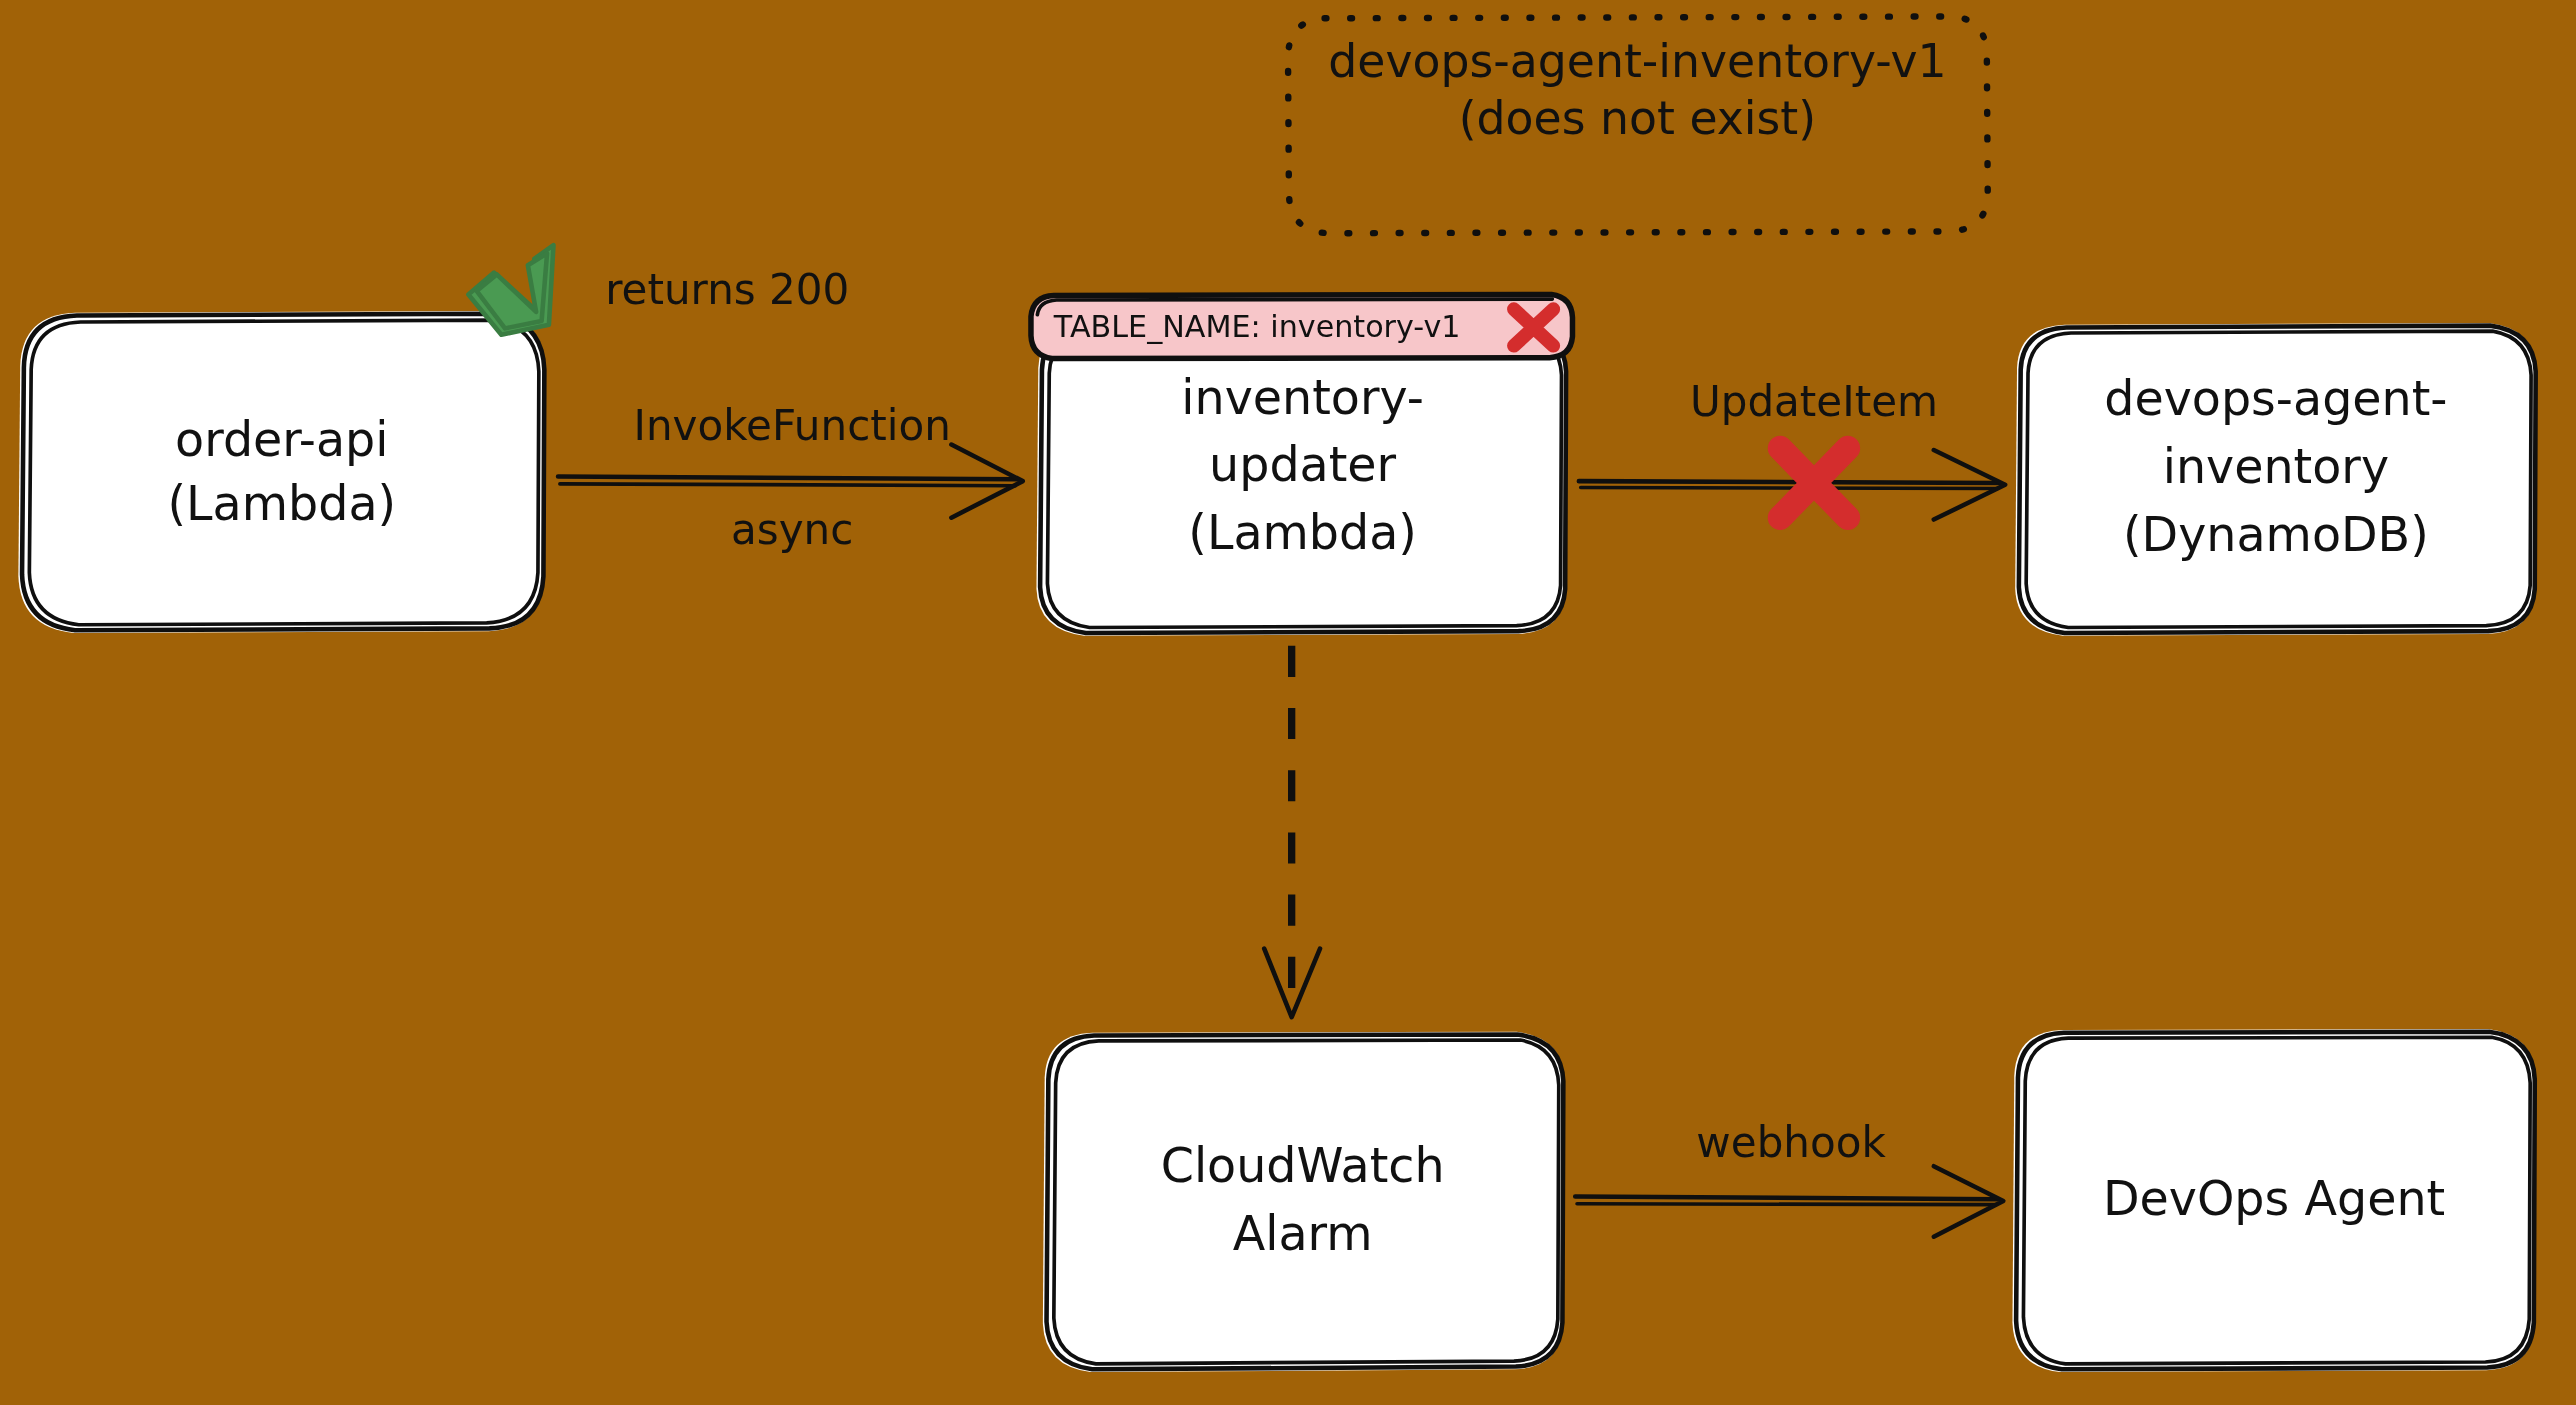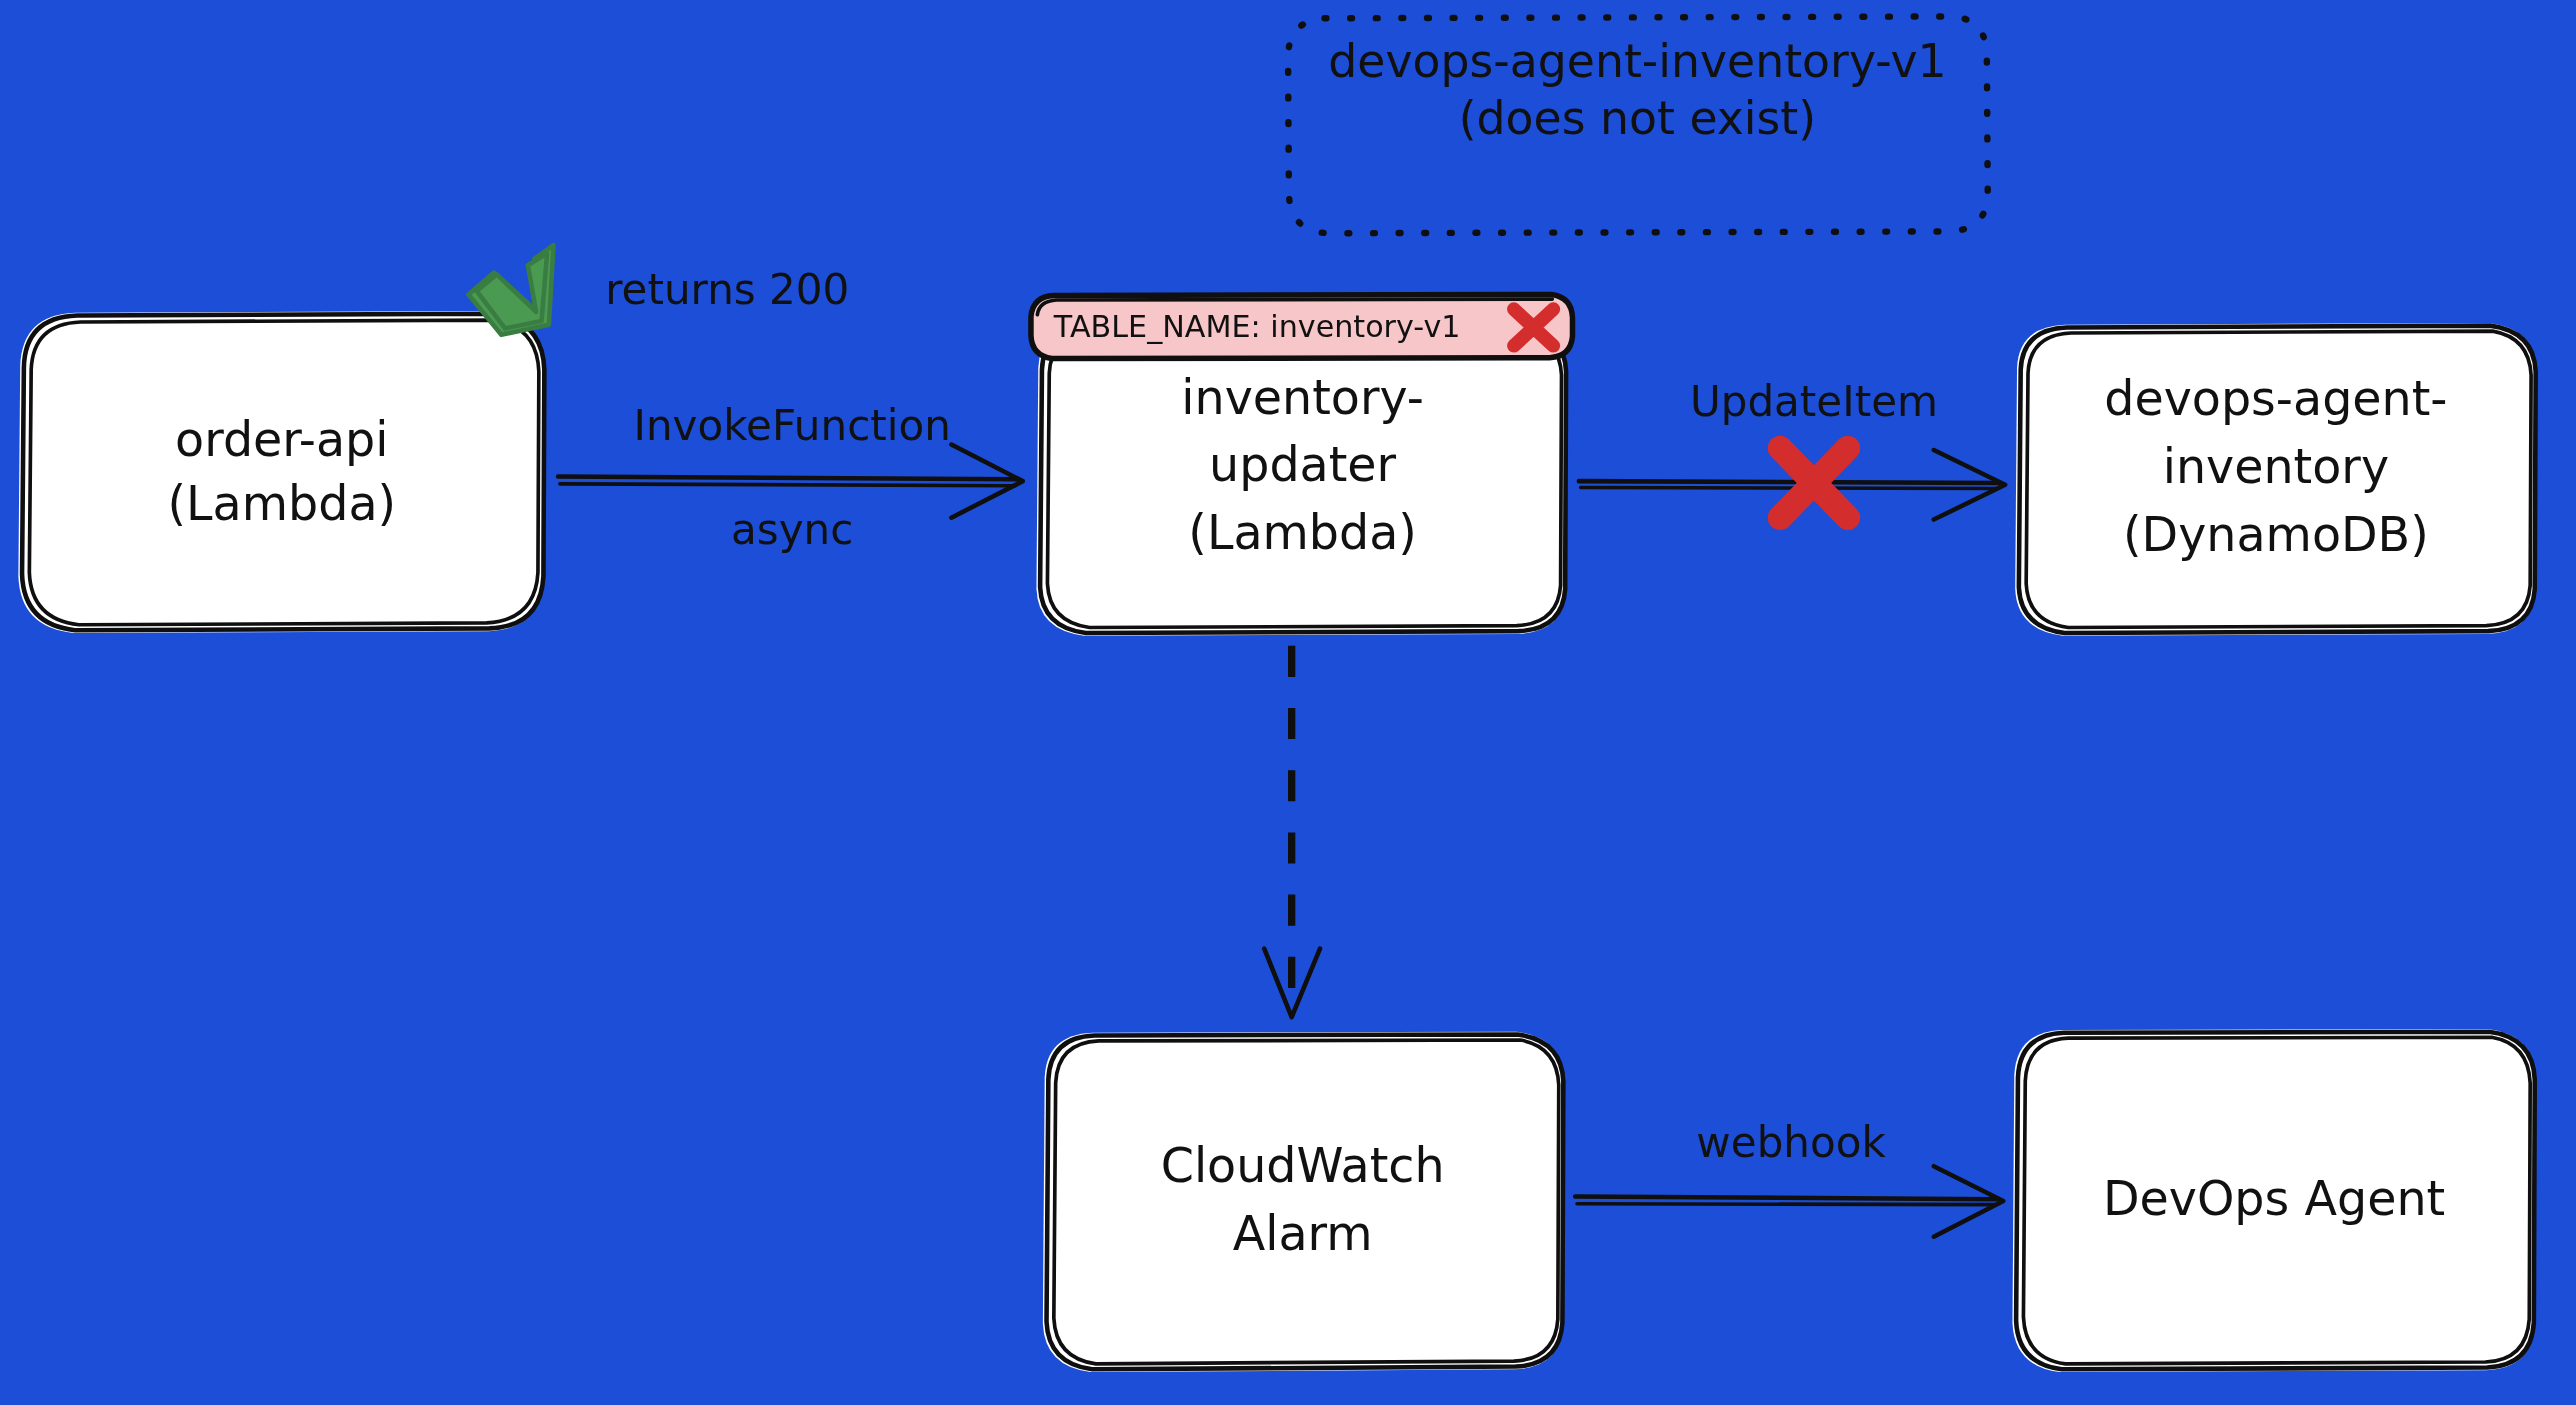--- a/index.html
+++ b/index.html
@@ -4,21 +4,21 @@
 <style>
   html, body {
     margin: 0;
     padding: 0;
     background: #ffffff;
   }
   #diagram-root {
     position: relative;
     width: 2576px;
     height: 1405px;
-    background: #1d4ed8;
+    background: #a16207;
     overflow: hidden;
     font-family: "DejaVu Sans", sans-serif;
   }
   #sketch-svg {
     position: absolute;
     top: 0;
     left: 0;
     width: 2576px;
     height: 1405px;
   }

